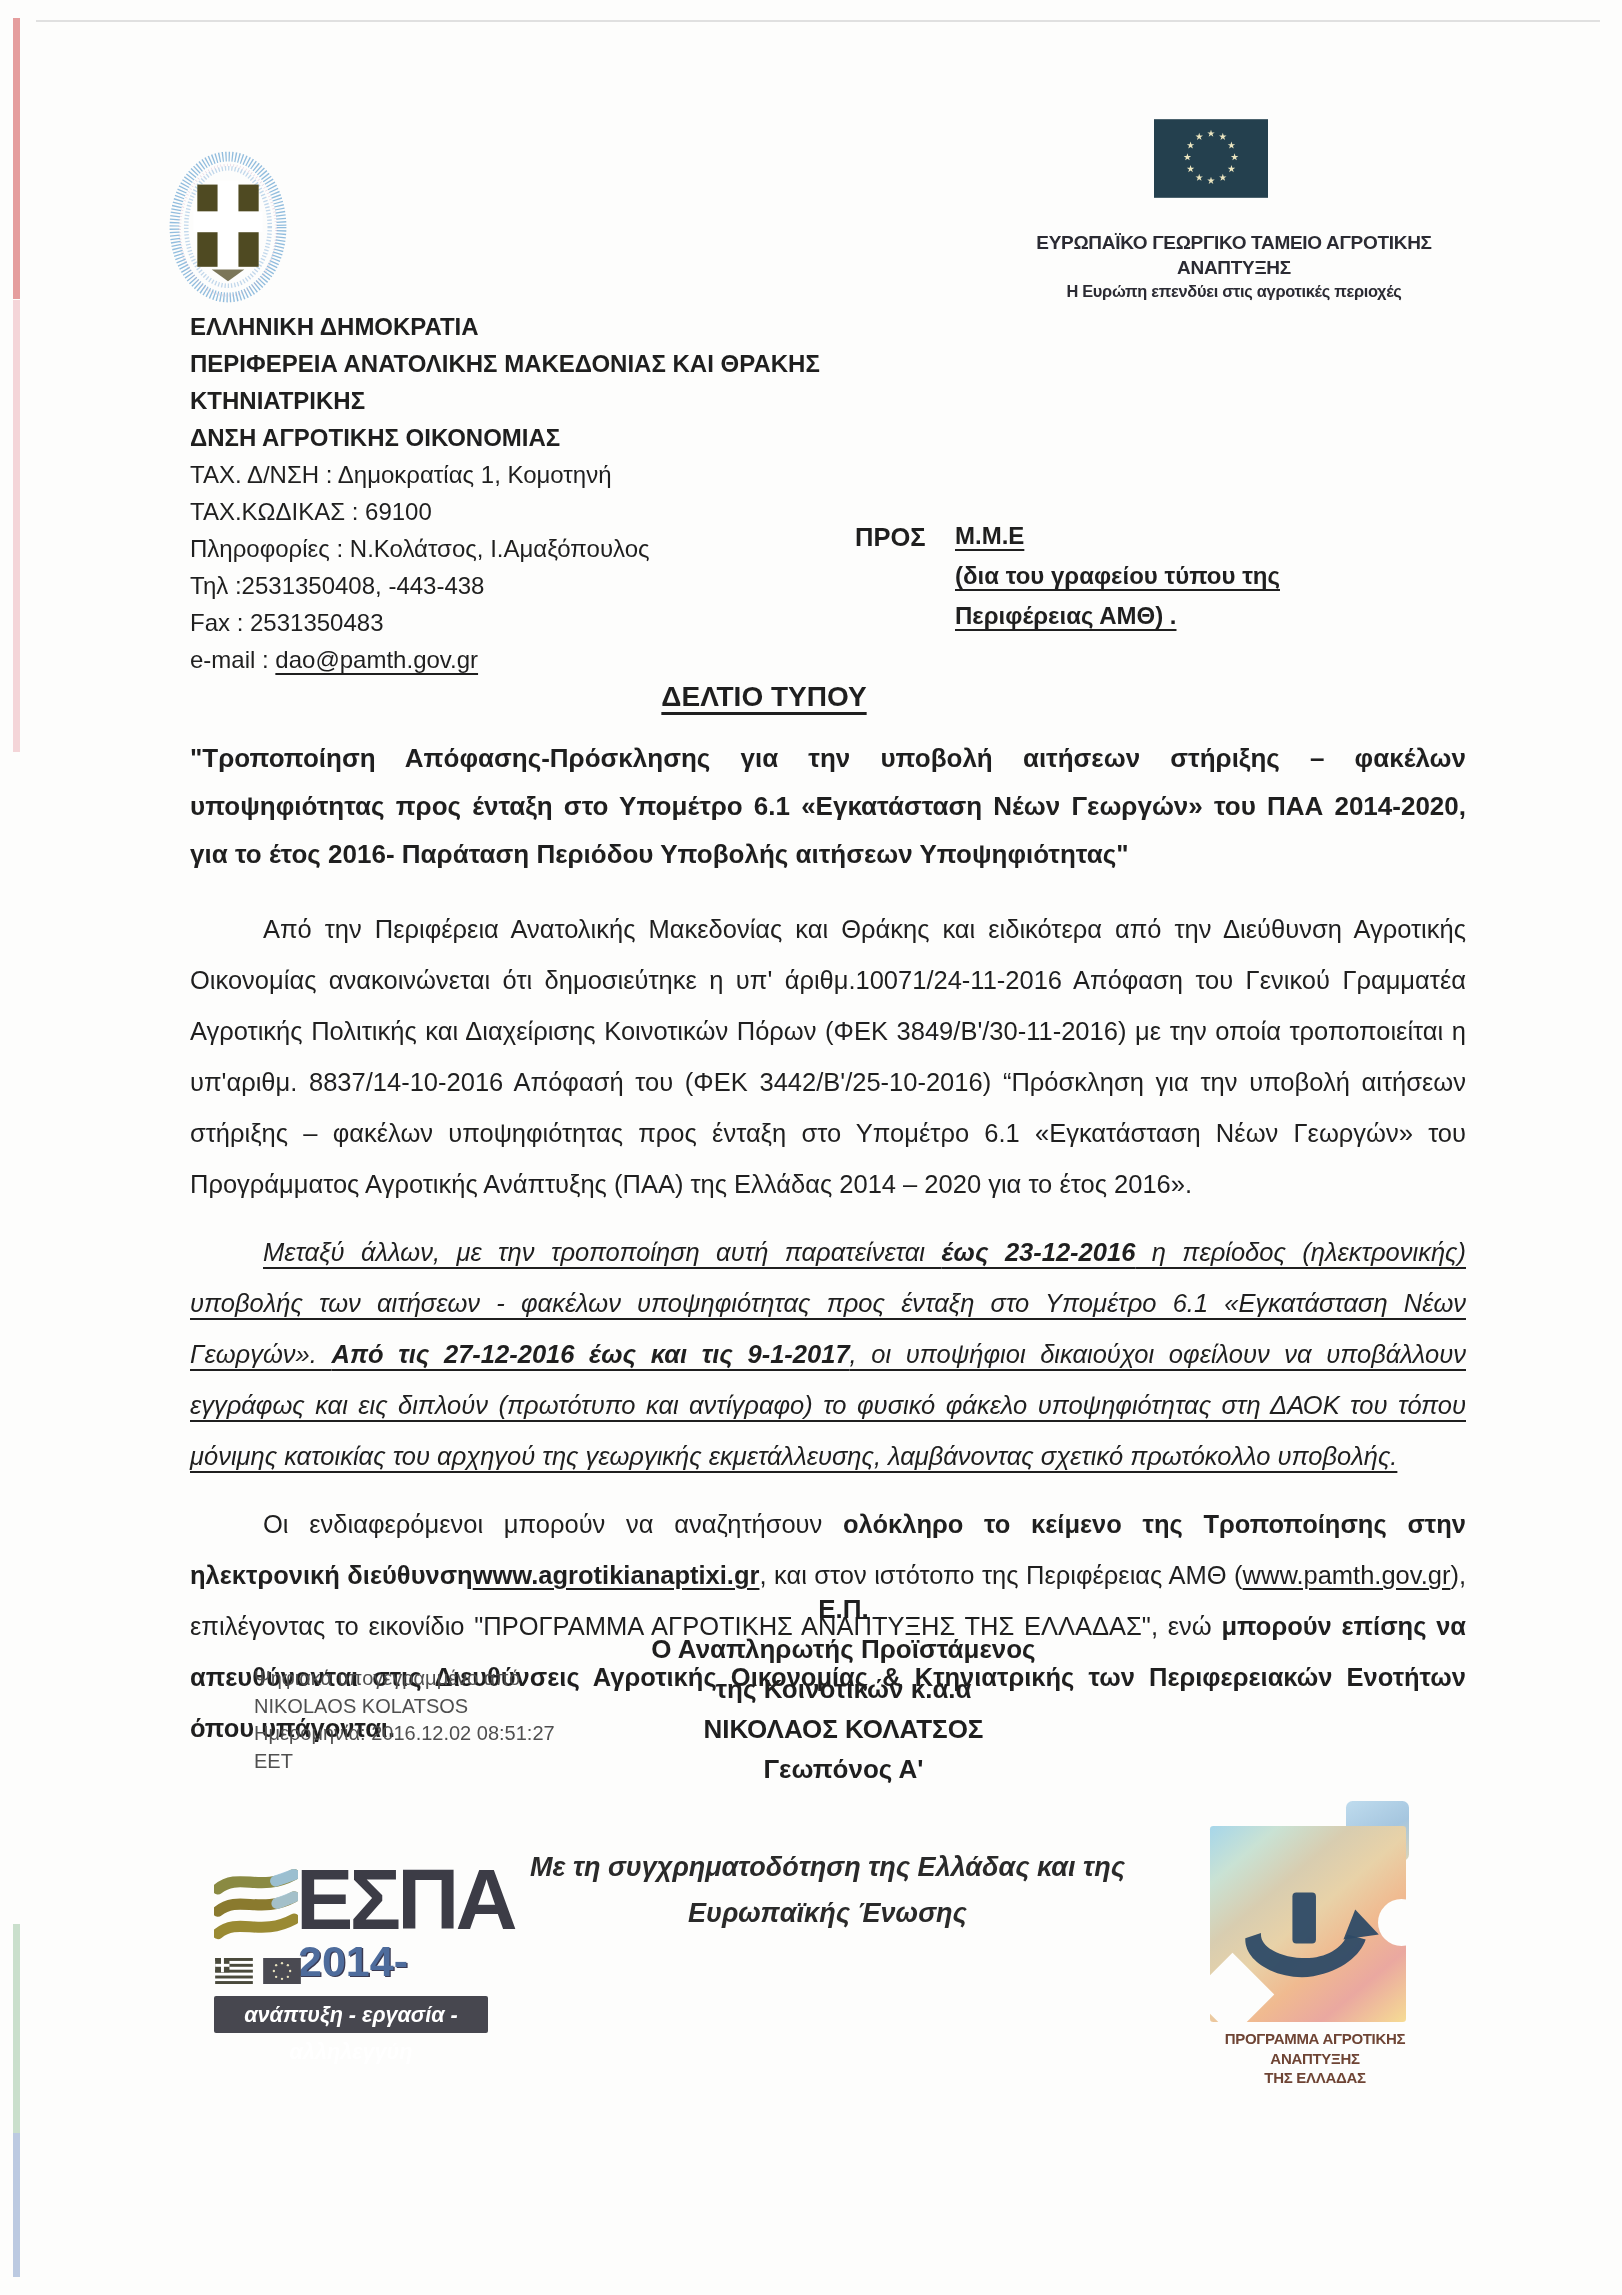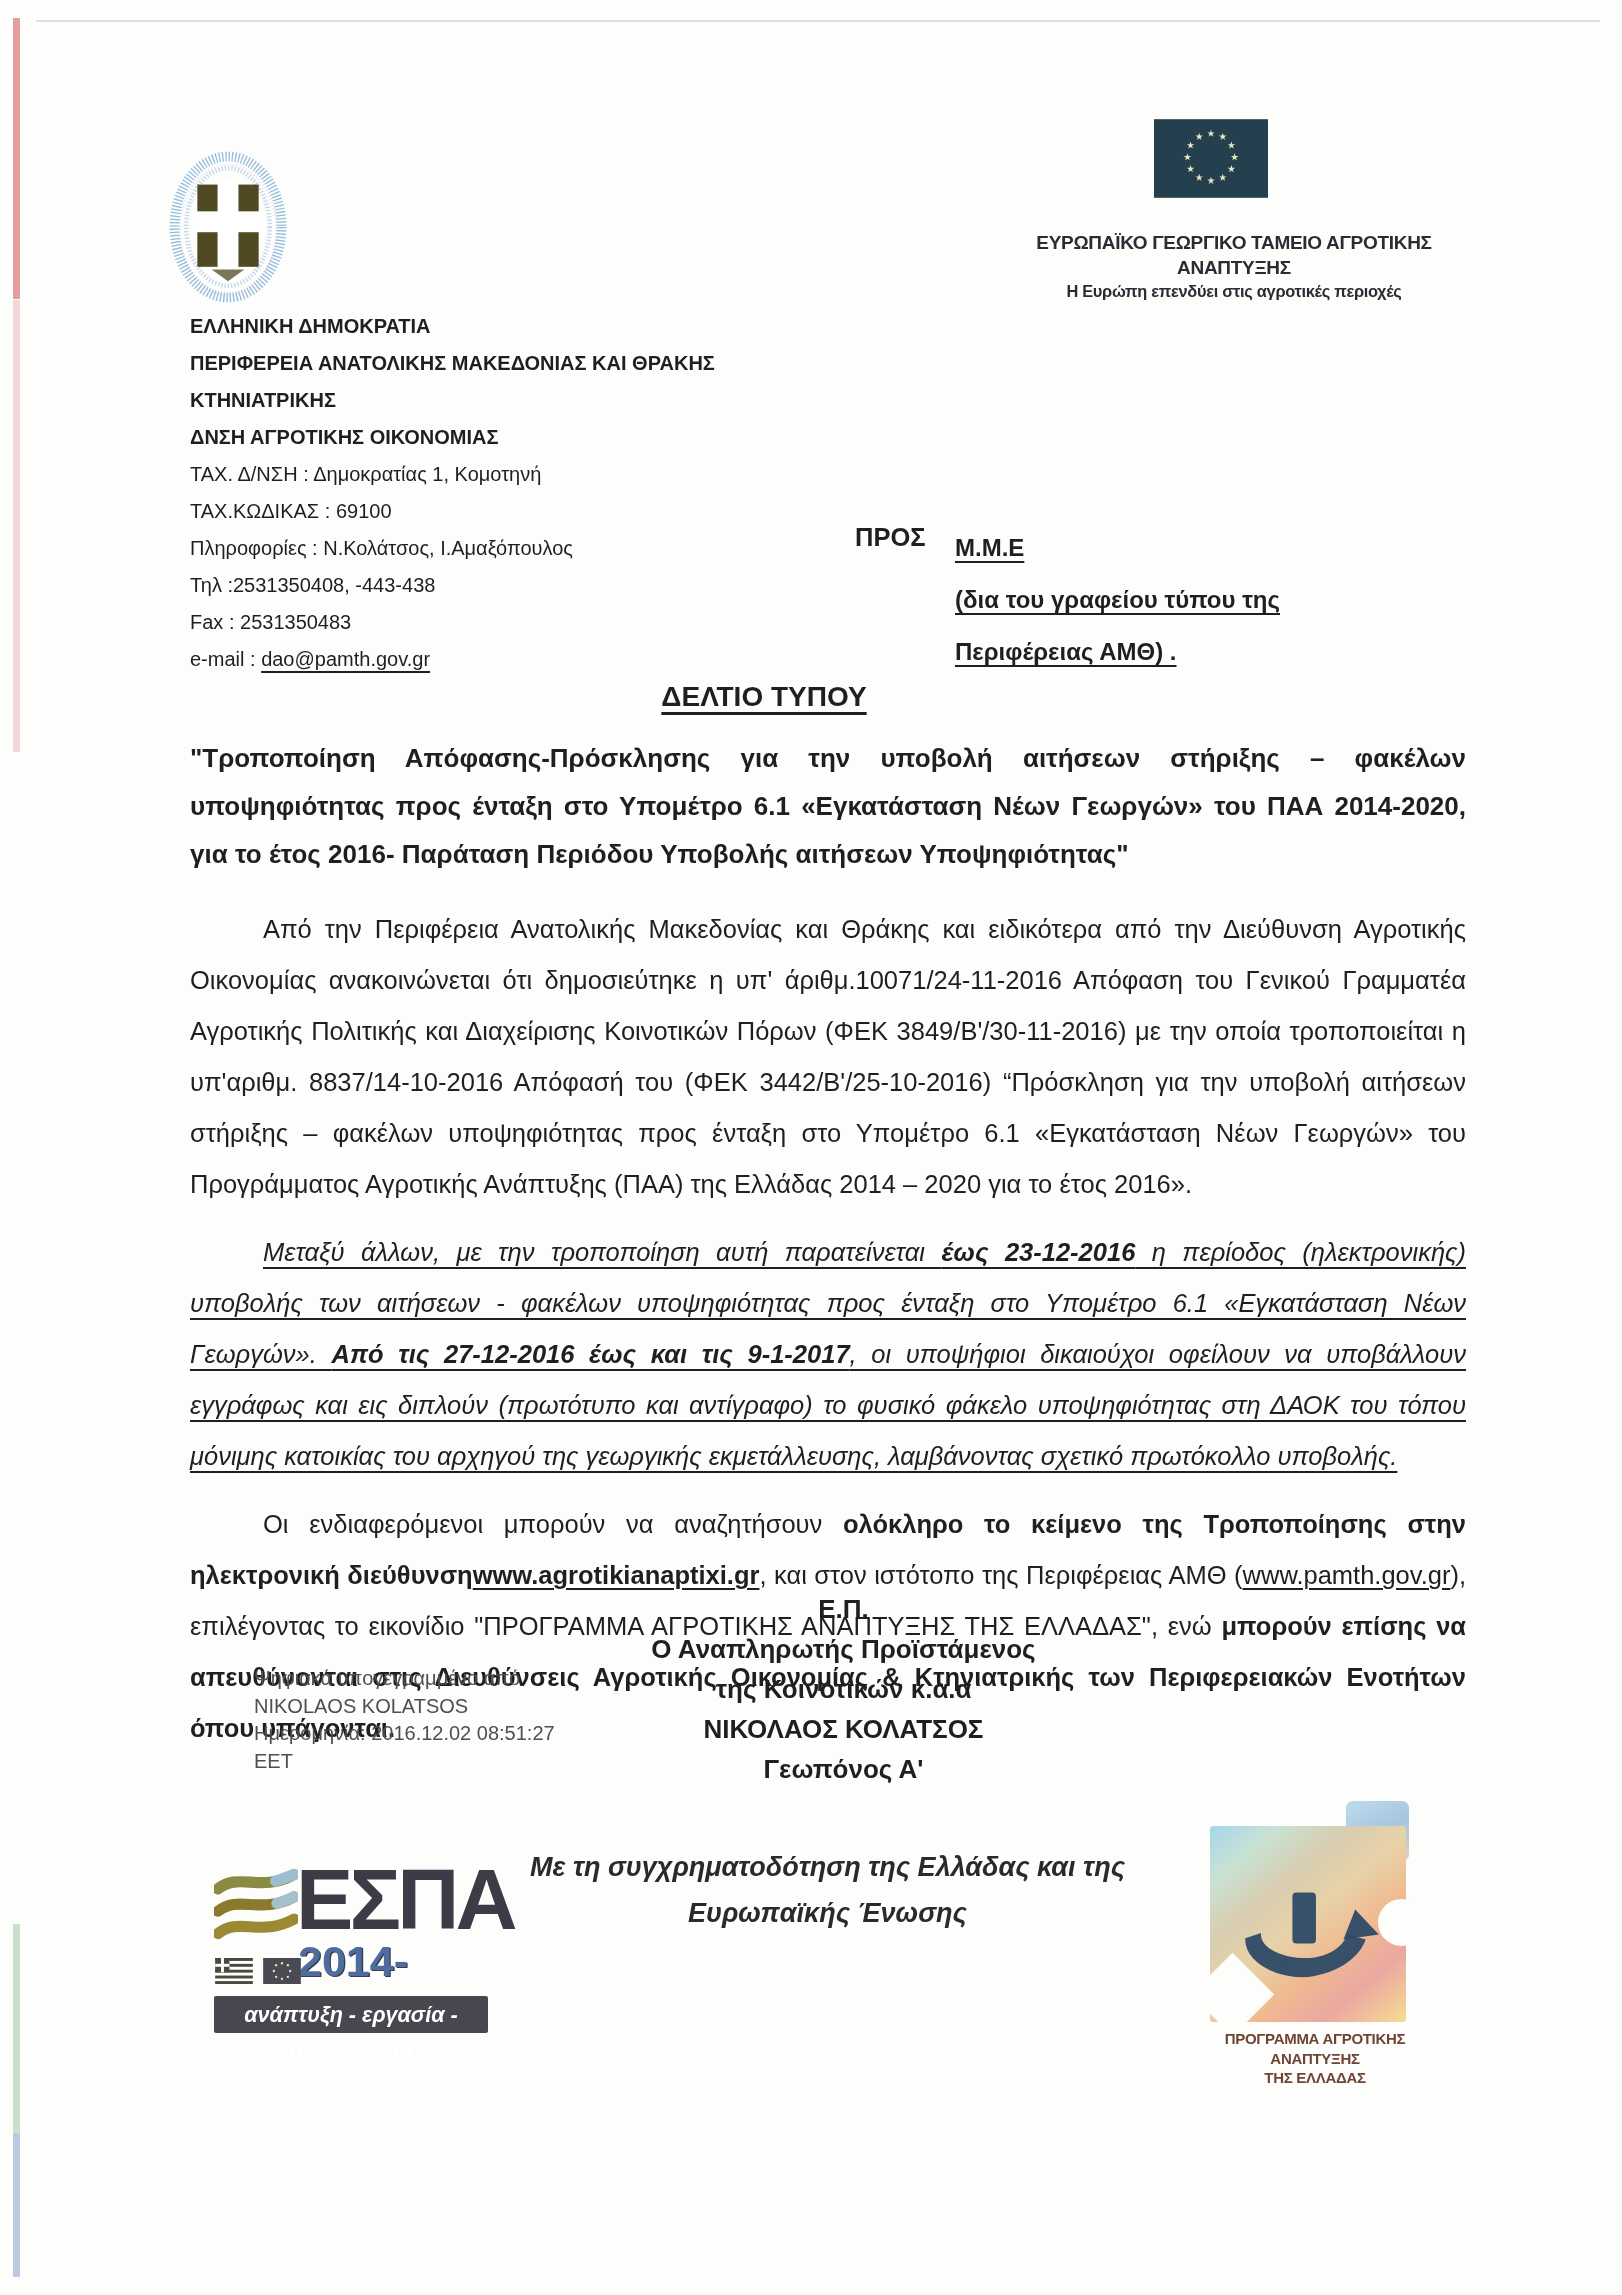--- a/index.html
+++ b/index.html
@@ -13,37 +13,37 @@
   .u{text-decoration:underline; text-decoration-thickness:2px; text-underline-offset:3.9px;}
 
   
   .strip{position:absolute; left:13px; width:6.5px;}
   .topline{position:absolute; left:36px; top:19.6px; width:1564px; height:2px; background:#c8c8c8; opacity:.55;}
 
   
   .coat{left:166px; top:145px; width:124px; height:164px;}
 
   
-  .hleft{left:190px; top:308px; width:753px; font-size:20px; line-height:37px;}
+  .hleft{left:190px; top:308px; width:753px; font-size:24px; line-height:37px;}
   .hleft .line{white-space:nowrap;}
   .maillink{text-decoration:underline; text-decoration-thickness:2px; text-underline-offset:4.6px; color:#1f1f1f;}
 
   
   .euflag{left:1154px; top:119px; width:114px; height:79px;}
   .eutext{left:995px; top:230px; width:478px; text-align:center; color:#2b2b33; letter-spacing:-0.3px;}
   .eutext .l1{font-size:19px; font-weight:bold; line-height:25px;}
   .eutext .l2{font-size:16.4px; font-weight:bold; line-height:22px;}
 
   
   .dateblock{left:1146px; top:306px; font-size:25.5px; font-weight:bold; line-height:39px;}
 
   
   .pros{left:855px; top:523px; font-size:25.5px; font-weight:bold;}
   .recipient{left:955px; top:516px; width:393px; font-size:24px; font-weight:bold; line-height:40px;}
-  .recipient .line{text-decoration:underline; text-decoration-thickness:2px; text-underline-offset:5.2px;margin-top:12px;}
+  .recipient .line{text-decoration:underline; text-decoration-thickness:2px; text-underline-offset:5.2px;}
 
   
   .pressheading{left:764px; top:681px; transform:translateX(-50%); font-size:28px; font-weight:bold;
     text-decoration:underline; text-decoration-thickness:2.6px; text-underline-offset:5.9px; white-space:nowrap;text-align:right;}
 
   
   .content{left:190px; top:734px; width:1276px;}
   .titlepar{font-size:26px; font-weight:bold; line-height:48px; text-align:justify;}
   .par{font-size:25.5px; line-height:51px; text-align:justify; text-indent:73px; margin-top:17px;}
   .par.first{margin-top:26px;}

